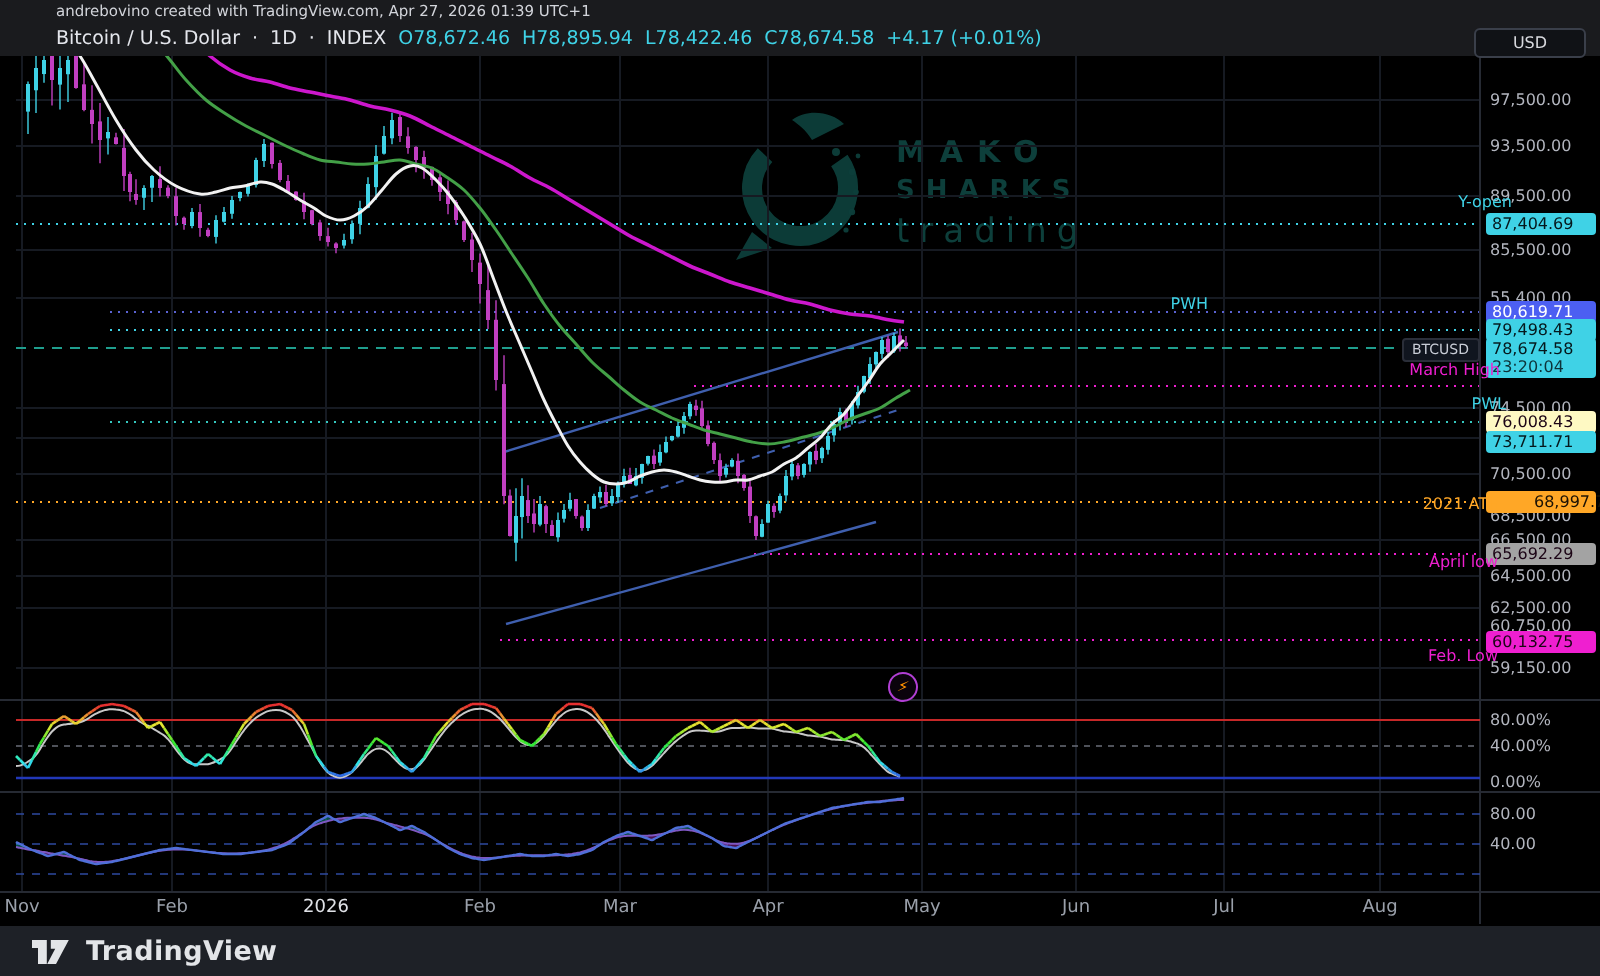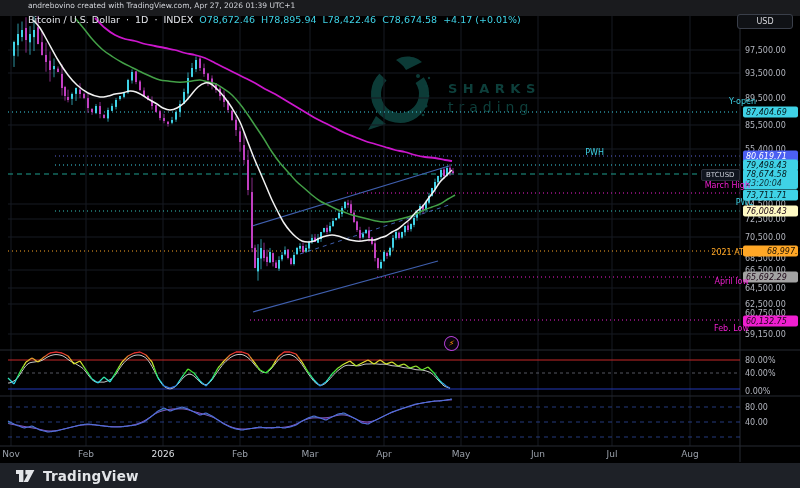--- a/index.html
+++ b/index.html
@@ -1,38 +1,38 @@
 <!DOCTYPE html>
 <html><head>
 <meta charset="utf-8">
 <style>
   * { margin:0; padding:0; box-sizing:border-box; }
   html,body { width:800px; height:488px; background:#000; overflow:hidden;
     font-family:"DejaVu Sans","Liberation Sans",sans-serif; position:relative; color:#b2b5be; }
   #app { position:absolute; inset:0; }
-  .topstrip { position:absolute; left:0; top:0; width:800px; height:16px; background:#1a1b1e;
+  .topstrip { position:absolute; left:0; top:0; width:800px; height:28px; background:#1a1b1e;
     font-size:7.5px; line-height:12px; padding-left:28px; color:#d2d4da; white-space:nowrap; z-index:6; }
   .symbol-row { position:absolute; left:28px; top:14px; display:flex; gap:6px; font-size:9.5px;
     z-index:6; white-space:nowrap; align-items:baseline; }
   .symbol-row .w { color:#e4e6ec; }
   .symbol-row .c { color:#3fd2e6; }
   .usd-btn { position:absolute; right:7px; top:14px; width:56px; height:15px; background:#101216;
     border:1px solid #3a3f4a; border-radius:3px; color:#d8d9de; font-size:8px; text-align:center;
     line-height:13px; z-index:7; }
   .watermark { position:absolute; left:366px; top:52px; width:220px; height:88px; z-index:1;
     display:flex; align-items:center; gap:10px; opacity:.92; }
   .wm-text { color:#0f4540; }
   .wm-l1 { font-size:15px; font-weight:bold; letter-spacing:7px; }
   .wm-l2 { font-size:13px; font-weight:bold; letter-spacing:5.5px; margin-top:3px; }
-  .wm-l3 { font-size:14px; letter-spacing:5px; margin-top:3px; }
+  .wm-l3 { font-size:17px; letter-spacing:5px; margin-top:3px; }
   #chart-svg { position:absolute; left:0; top:0; z-index:2; }
   #overlays { position:absolute; inset:0; z-index:4; pointer-events:none; }
   .tick { position:absolute; left:745px; transform:translateY(-50%); font-size:8px; color:#b2b5be; white-space:nowrap; }
   .badge { position:absolute; left:743px; width:55px; transform:translateY(-50%); font-size:8px;
-    padding:1px 3px; border-radius:2px; line-height:9px; white-space:nowrap;font-style:italic; }
+    padding:1px 3px; border-radius:2px; line-height:9px; white-space:nowrap; }
   .badge .sub { display:block; opacity:.85; }
   .lvl-label { position:absolute; font-size:8px; transform:translateY(-50%); white-space:nowrap; }
   .month { position:absolute; top:449px; transform:translateX(-50%); font-size:9px; color:#9aa0aa; }
   .chip { position:absolute; left:701px; top:169px; font-size:7px; color:#c8ccd6; background:#10151f;
     border:1px solid #2a2e39; border-radius:2px; padding:1px 4px; line-height:8px; }
   .streak { position:absolute; left:444px; top:336px; width:15px; height:15px; border:1.5px solid #b13fd4;
     border-radius:50%; font-size:8px; line-height:13px; text-align:center; color:#ff9100; z-index:5;
     transform:rotate(12deg); background:rgba(20,6,24,.5); }
   .footer { position:absolute; left:0; top:462px; width:800px; height:26px; background:#1e2127;
     display:flex; align-items:center; padding-left:16px; gap:8px; z-index:6; border-top:1px solid #000; }
@@ -72,20 +72,21 @@
         <path d="M10 60 L2 74 L20 68 Z"></path>
         <circle cx="52" cy="20" r="2"></circle>
         <circle cx="60" cy="30" r="1.6"></circle>
           <circle cx="62" cy="40" r="1.4"></circle>
         <circle cx="60" cy="50" r="1.6"></circle>
           <circle cx="57" cy="59" r="1.3"></circle>
         <circle cx="63" cy="22" r="1.2"></circle>
       </g>
     </svg>
     <div class="wm-text">
+      <div class="wm-l1">MAKO</div>
       <div class="wm-l2">SHARKS</div>
       <div class="wm-l3">trading</div>
     </div>
   </div>
 
   <svg id="chart-svg" width="800" height="488">
       <g>
         <line x1="11" y1="12" x2="11" y2="446" stroke="#161a22" stroke-width="1"></line>
         <line x1="86" y1="12" x2="86" y2="446" stroke="#161a22" stroke-width="1"></line>
         <line x1="163" y1="12" x2="163" y2="446" stroke="#161a22" stroke-width="1"></line>
@@ -668,21 +669,21 @@
       <div class="tick" style="top: 270px;">66,500.00</div>
       <div class="tick" style="top: 288px;">64,500.00</div>
       <div class="tick" style="top: 304px;">62,500.00</div>
       <div class="tick" style="top: 313px;">60,750.00</div>
       <div class="tick" style="top: 334px;">59,150.00</div>
       <div class="badge" style="top: 112px; background: rgb(63, 210, 230); color: rgb(5, 24, 28);"><span>87,404.69</span></div>
       <div class="badge" style="top: 156px; background: rgb(76, 95, 242); color: rgb(255, 255, 255);"><span>80,619.71</span></div>
       <div class="badge" style="top: 165px; background: rgb(63, 210, 230); color: rgb(5, 24, 28);"><span>79,498.43</span></div>
       <div class="badge" style="top: 179px; background: rgb(63, 210, 230); color: rgb(5, 24, 28);"><span>78,674.58</span><span class="sub">23:20:04</span></div>
       <div class="badge" style="top: 211px; background: #fef9c3; color: rgb(28, 5, 22);"><span>76,008.43</span></div>
-      <div class="badge" style="top: 195px; background: rgb(63, 210, 230); color: rgb(5, 24, 28);"><span>73,711.71</span></div>
+      <div class="badge" style="top: 221px; background: rgb(63, 210, 230); color: rgb(5, 24, 28);"><span>73,711.71</span></div>
       <div class="badge" style="top: 251px; background: rgb(255, 167, 38); color: rgb(28, 18, 4); padding-left: 24px;"><span>68,997.75</span></div>
       <div class="badge" style="top: 277px; background: #a3a3a3; color: rgb(28, 5, 22);"><span>65,692.29</span></div>
       <div class="badge" style="top: 321px; background: rgb(239, 31, 208); color: rgb(28, 5, 22);"><span>60,132.75</span></div>
       <div class="chip">BTCUSD</div>
       <div class="lvl-label" style="right: 44px; top: 101px; color: rgb(63, 210, 230);">Y-open</div>
       <div class="lvl-label" style="right: 196px; top: 152px; color: rgb(63, 210, 230);">PWH</div>
       <div class="lvl-label" style="right: 50px; top: 185px; color: rgb(239, 31, 208);">March High</div>
       <div class="lvl-label" style="right: 47px; top: 202px; color: rgb(63, 210, 230);">PWL</div>
       <div class="lvl-label" style="right: 50px; top: 252px; color: rgb(255, 167, 38);">2021 ATH</div>
       <div class="lvl-label" style="right: 51px; top: 281px; color: rgb(239, 31, 208);">April low</div>

